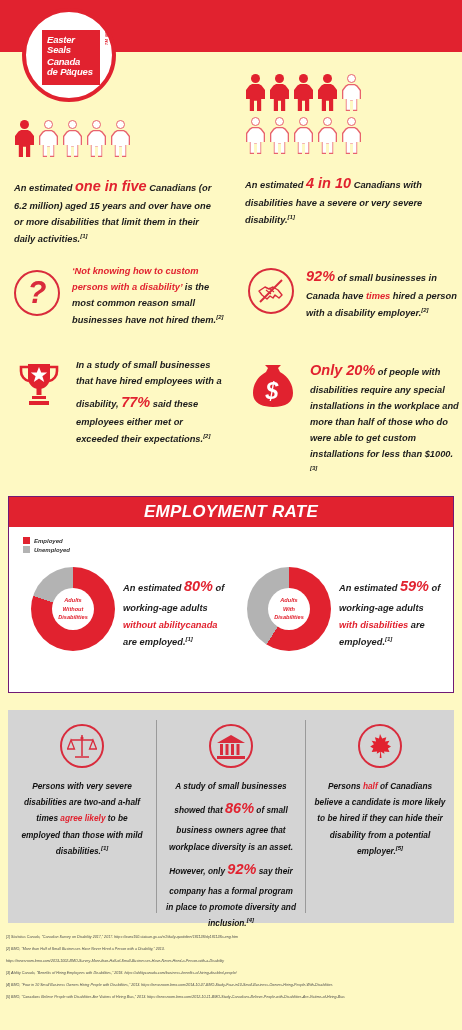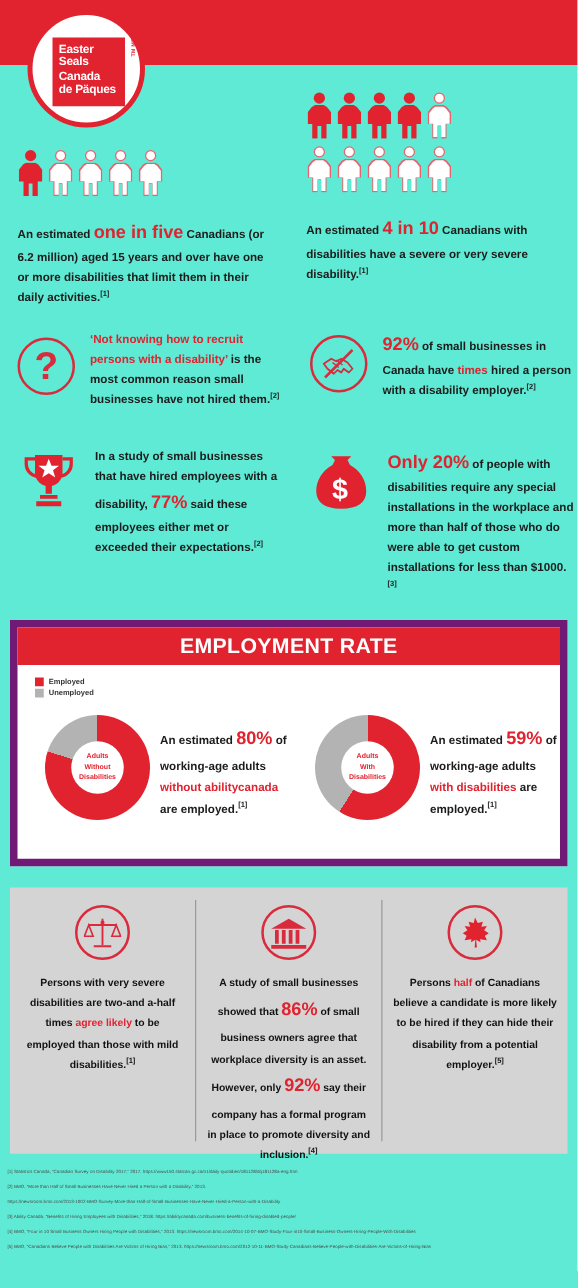--- a/index.html
+++ b/index.html
@@ -3,21 +3,21 @@
 <meta charset="utf-8">
 <style>
   * { box-sizing: border-box; margin: 0; padding: 0; }
   html, body {
     width: 462px;
     height: 1030px;
     background: #ffffff;
     font-family: "Liberation Sans", sans-serif;
     overflow: hidden;
   }
-  .page { position: relative; width: 462px; height: 1030px; background:#5eead4; }
+  .page { position: relative; width: 462px; height: 1030px; background:#fef9c3;font-style:italic; }
 
   
   .header-band {
     position: absolute; top: 0; left: 0; width: 462px; height: 52px;
     background: #e1222f;
   }
   .logo-circle {
     position: absolute; top: 8px; left: 22px;
     width: 94px; height: 94px; border-radius: 50%;
     background: #ffffff;
@@ -93,21 +93,21 @@
   
   .icon-circle {
     border: 2px solid #d92b3c; border-radius: 50%;
     display: flex; align-items: center; justify-content: center;
   }
 
   
   .emp-panel {
     position: absolute; left: 8px; top: 496px;
     width: 446px; height: 197px;
-    border: 6px solid #701a75; background: #fff;
+    border: 1px solid #701a75; background: #fff;
   }
   .emp-title-bar {
     height: 30px; background: #e1222f; color: #fff;
     display:flex; align-items:center; justify-content:center;
     font-size: 17px; font-weight: bold; letter-spacing: 0.3px;
   }
   .legend { position:absolute; left: 14px; top: 40px; }
   .legend-item { display:flex; align-items:center; gap:4px; margin-bottom:2px; }
   .legend-swatch { width: 7px; height: 7px; }
   .legend-label { font-size: 6px; color:#333; font-weight: bold; }
@@ -233,21 +233,21 @@
           <div class="body"></div>
         </div>
     </div>
     <div class="body-text" style="width:196px; margin-top:17px;"><span>An estimated </span><span class="big-red">4 in 10</span><span> Canadians with disabilities have a severe or very severe disability.</span><span class="ref">[1]</span></div>
   </div>
 
   <div style="position:absolute; left:14px; top:264px; display:flex; gap:12px;">
     <div class="icon-circle" style="width:46px;height:46px;flex:0 0 46px;margin-top:6px;">
       <span style="color:#d92b3c;font-size:31px;font-weight:bold;line-height:1;margin-top:-2px;">?</span>
     </div>
-    <div class="body-text" style="width:152px;"><span class="hl">‘Not knowing how to recruit persons with a disability’</span><span> is the most common reason small businesses have not hired them.</span><span class="ref">[2]</span></div>
+    <div class="body-text" style="width:152px;"><span class="hl">‘Not knowing how to custom persons with a disability’</span><span> is the most common reason small businesses have not hired them.</span><span class="ref">[2]</span></div>
   </div>
 
   <div style="position:absolute; left:248px; top:264px; display:flex; gap:12px;">
     <div class="icon-circle" style="width:46px;height:46px;flex:0 0 46px;margin-top:4px;position:relative;">
       <svg width="32" height="32" viewBox="0 0 32 32" aria-hidden="true">
         <path d="M4 16 l6 -4 4 2 4 -2 5 3 4 5 -3 3 -4 -3 -2 3 -3 -2 -3 3 -5 -4z" fill="none" stroke="#d92b3c" stroke-width="1.4" stroke-linejoin="round"></path>
         <path d="M11 15 l5 4 M14 13 l5 4" fill="none" stroke="#d92b3c" stroke-width="1.2"></path>
         <line x1="5" y1="27" x2="27" y2="5" stroke="#d92b3c" stroke-width="2"></line>
       </svg>
     </div>

